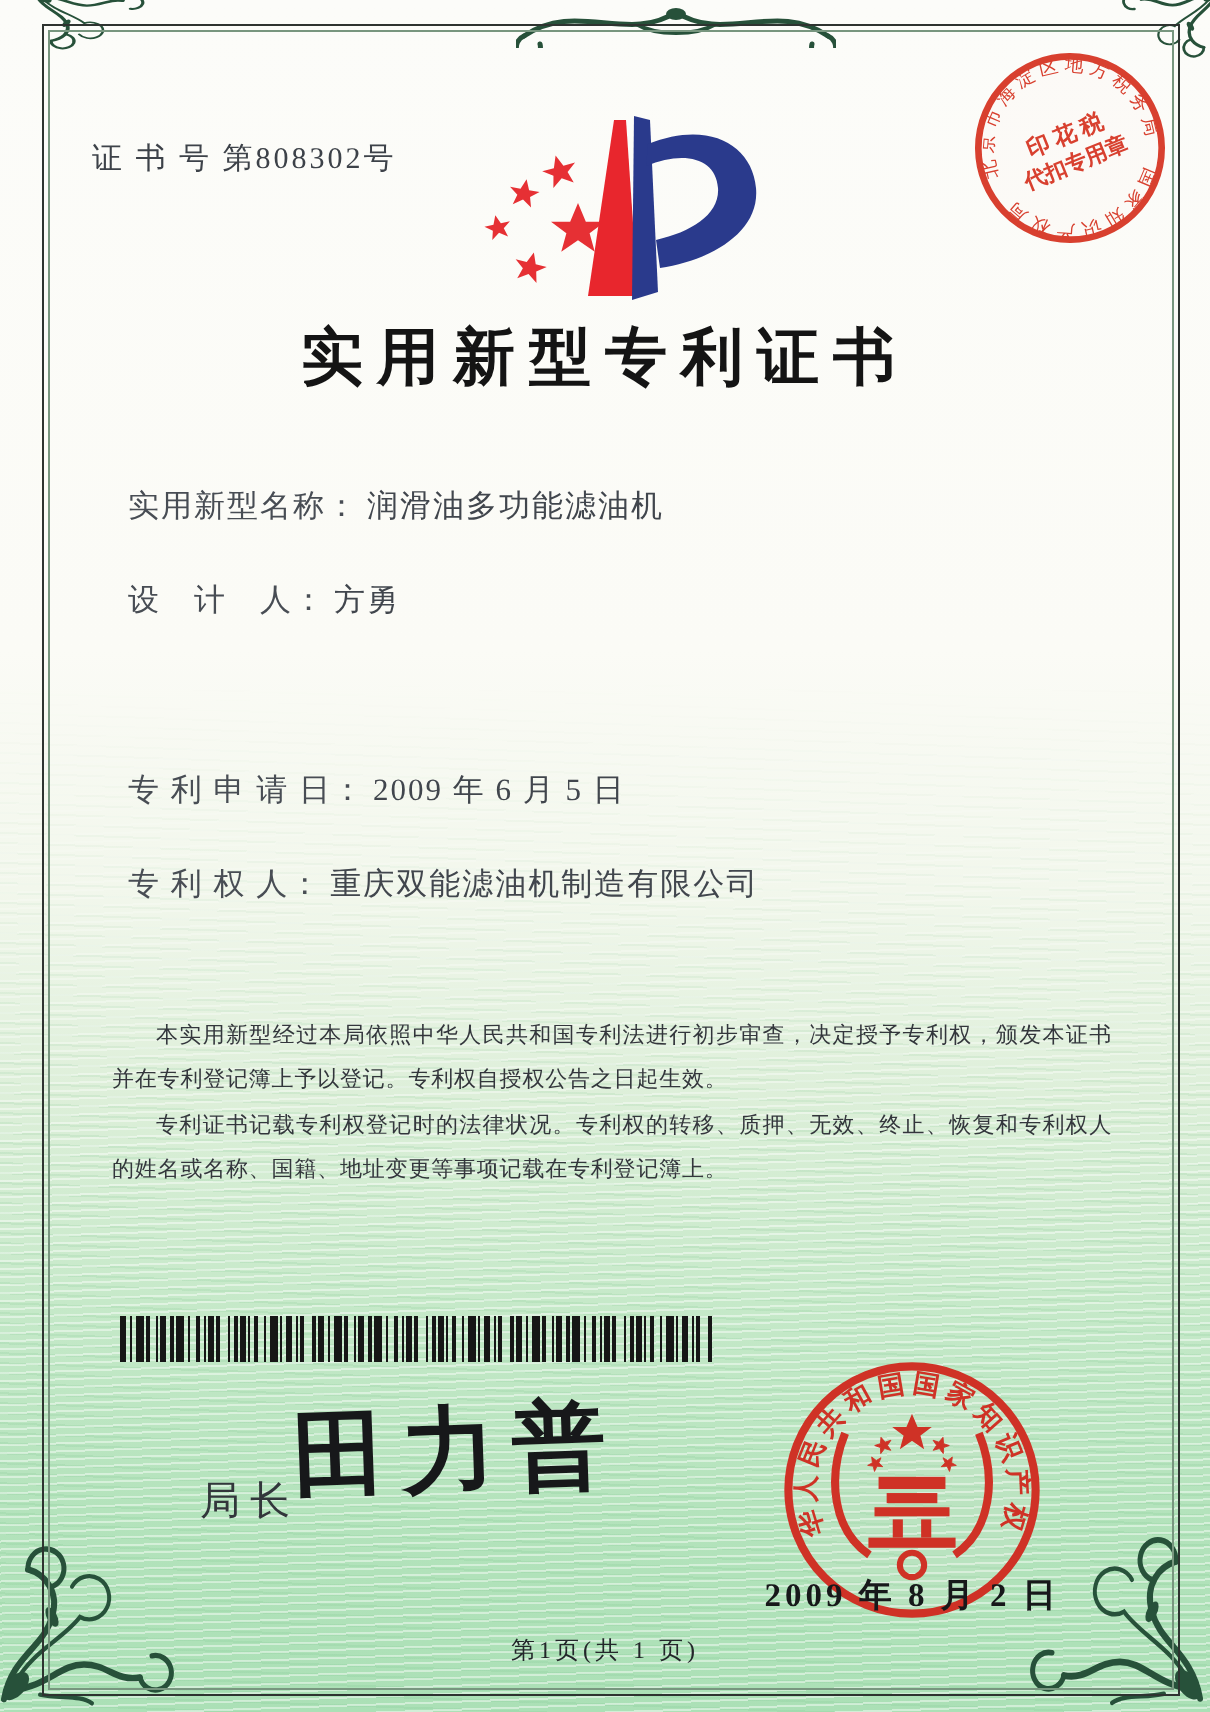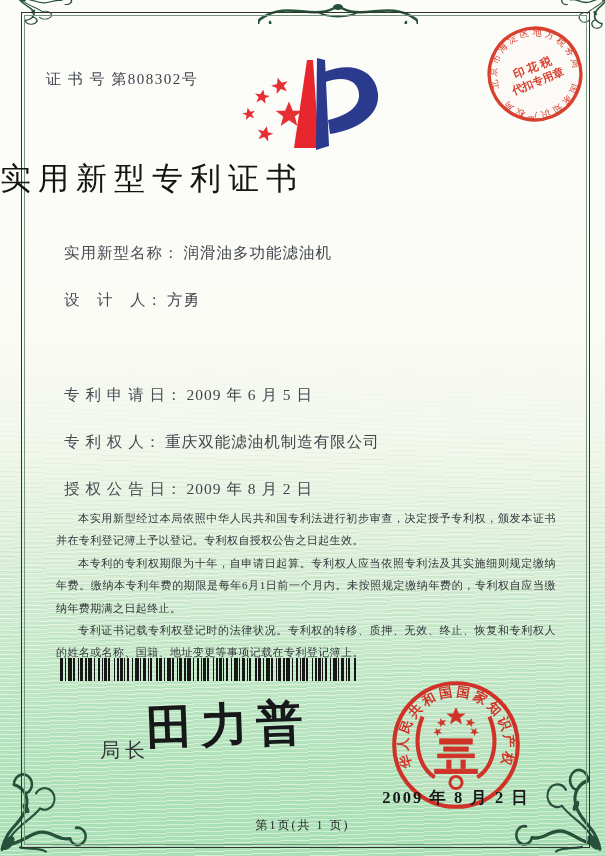--- a/index.html
+++ b/index.html
@@ -14,21 +14,21 @@
       repeating-linear-gradient(178deg, rgba(255,255,255,.45) 0 1px, transparent 1px 4px),
       repeating-linear-gradient(182deg, rgba(110,190,130,.14) 0 1px, transparent 1px 5px);
     -webkit-mask-image:linear-gradient(180deg,transparent,black 45%);
     mask-image:linear-gradient(180deg,transparent,black 45%);
   }
   .frame{position:absolute;left:21px;top:12px;width:567px;height:834px;border:1px solid #2e3330;}
   .frame-inner{position:absolute;left:2px;top:2px;right:2px;bottom:2px;border:1px solid #78967f;}
   .cert-number{position:absolute;left:46px;top:70px;font-size:15px;letter-spacing:1.5px;color:#3d4249;}
   .logo{position:absolute;left:232px;top:52px;}
   .stamp-tr{position:absolute;left:470px;top:24px;transform:rotate(-22deg);}
-  .title{position:absolute;left:0;right:0;top:158px;text-align:left;font-size:31px;font-weight:normal;letter-spacing:7px;color:#141414;}
+  .title{position:absolute;left:0;right:0;top:158px;text-align:center;font-size:31px;font-weight:bold;letter-spacing:7px;color:#141414;}
   .field{position:absolute;left:64px;font-size:15.5px;letter-spacing:1px;color:#484d54;white-space:nowrap;}
   .field .val{color:#41464d;margin-left:4px;}
   .f0{top:243px}.f1{top:290px}.f2{top:337px}.f3{top:385px}.f4{top:432px}.f5{top:479px}
   .f2 .val{font-family:"Liberation Serif","DejaVu Serif",serif;font-weight:bold;color:#3b4047;}
   .body-text{position:absolute;left:56px;top:507px;width:500px;font-size:11px;line-height:22.4px;color:#33363c;text-align:justify;letter-spacing:.4px;}
   .body-text p{margin:0;text-indent:2em;}
   .barcode{position:absolute;left:60px;top:658px;}
   .director{position:absolute;left:100px;top:737px;font-size:20px;letter-spacing:5px;color:#32363b;}
   .signature{position:absolute;left:146px;top:694px;font-size:47px;color:#17181a;letter-spacing:8px;transform:rotate(-2deg);font-weight:bold;}
   .seal-bottom{position:absolute;left:380px;top:678px;}
@@ -117,25 +117,23 @@
     <text x="62" y="45" text-anchor="middle" font-size="11" font-weight="bold" fill="#d8402f">印 花 税</text>
     <text x="62" y="59" text-anchor="middle" font-size="10.5" font-weight="bold" fill="#d8402f">代扣专用章</text>
   </svg>
 
   <div class="title">实用新型专利证书</div>
 
   <div class="field f1"><span>设　计　人：</span><span class="val">方勇</span></div>
   <div class="field f0"><span>实用新型名称：</span><span class="val">润滑油多功能滤油机</span></div>
   <div class="field f3"><span>专 利 申 请 日：</span><span class="val">2009 年 6 月 5 日</span></div>
   <div class="field f4"><span>专 利 权 人：</span><span class="val">重庆双能滤油机制造有限公司</span></div>
-  <div class="field f5"><span>授 权 公 告 日：</span><span class="val">2009 年 8 月 2 日</span></div>
 
   <div class="body-text">
     <p>本实用新型经过本局依照中华人民共和国专利法进行初步审查，决定授予专利权，颁发本证书并在专利登记簿上予以登记。专利权自授权公告之日起生效。</p>
-    <p>本专利的专利权期限为十年，自申请日起算。专利权人应当依照专利法及其实施细则规定缴纳年费。缴纳本专利年费的期限是每年6月1日前一个月内。未按照规定缴纳年费的，专利权自应当缴纳年费期满之日起终止。</p>
     <p>专利证书记载专利权登记时的法律状况。专利权的转移、质押、无效、终止、恢复和专利权人的姓名或名称、国籍、地址变更等事项记载在专利登记簿上。</p>
   </div>
 
   <svg class="barcode" width="297" height="23" viewBox="0 0 297 23">
     <path d="M0,11.5 H297" stroke="#161616" stroke-width="23" stroke-dasharray="3 2 1 2 4 1 2 3 1 1 3 2 2 1 4 2 1 3 2 2 1 1 3 1 2 4 1 2 2 1 3 1 1 2 2 3 1 2 4 1 1 2 3 2 1 1 2 4 2 1"></path>
   </svg>
 
   <div class="director">局长</div>
   <div class="signature">田力普</div>
 

